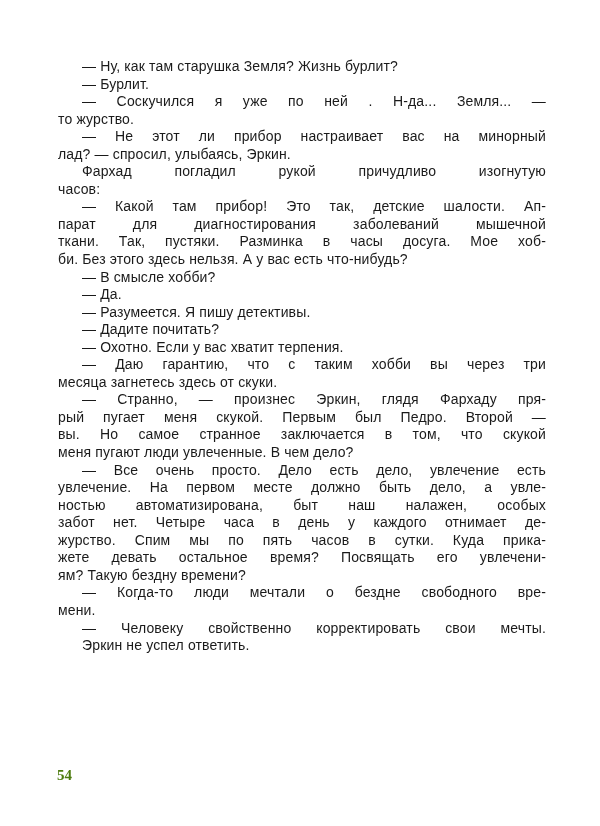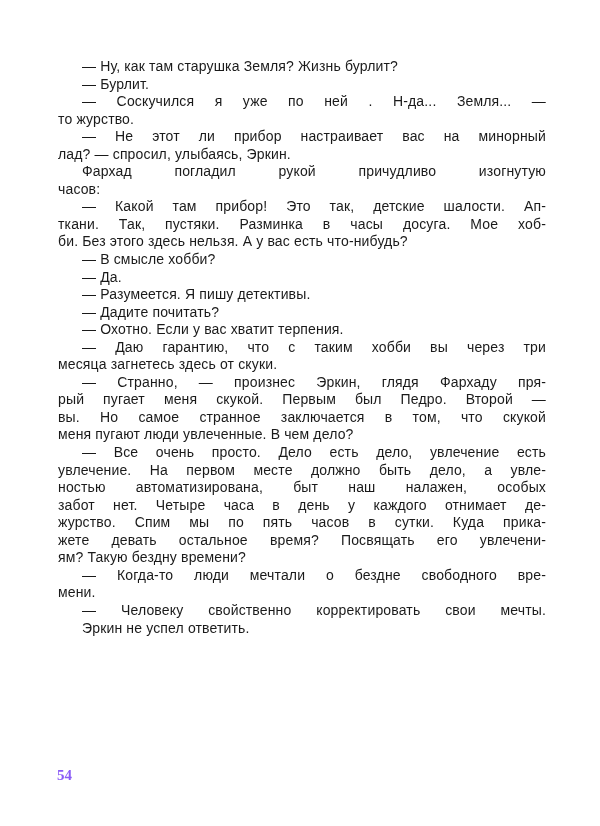--- a/index.html
+++ b/index.html
@@ -20,37 +20,38 @@
     white-space: nowrap;
     text-align: justify;
     text-align-last: justify;
     display: block;
   }
   .line.indent { padding-left: 24px; }
   .line.last { text-align-last: left; }
   .page-number {
     position: absolute; left: 57px; top: 767px;
     font-family: "Liberation Serif", "DejaVu Serif", serif;
-    font-size: 15px; font-weight: bold; color: #8b5cf6;
+    font-size: 15px; font-weight: bold; color: #4d7c0f;
   }
 </style>
 </head>
 <body>
 
 <div class="page">
   <div class="text-block" id="text-block">
       <span class="line indent last">— Ну, как там старушка Земля? Жизнь бурлит?</span>
       <span class="line indent last">— Бурлит.</span>
       <span class="line indent">— Соскучился я уже по ней . Н-да... Земля... —</span>
       <span class="line last">то журство.</span>
       <span class="line indent">— Не этот ли прибор настраивает вас на минорный</span>
       <span class="line last">лад? — спросил, улыбаясь, Эркин.</span>
       <span class="line indent">Фархад погладил рукой причудливо изогнутую</span>
       <span class="line last">часов:</span>
       <span class="line indent">— Какой там прибор! Это так, детские шалости. Ап-</span>
+      <span class="line">парат для диагностирования заболеваний мышечной</span>
       <span class="line">ткани. Так, пустяки. Разминка в часы досуга. Мое хоб-</span>
       <span class="line last">би. Без этого здесь нельзя. А у вас есть что-нибудь?</span>
       <span class="line indent last">— В смысле хобби?</span>
       <span class="line indent last">— Да.</span>
       <span class="line indent last">— Разумеется. Я пишу детективы.</span>
       <span class="line indent last">— Дадите почитать?</span>
       <span class="line indent last">— Охотно. Если у вас хватит терпения.</span>
       <span class="line indent">— Даю гарантию, что с таким хобби вы через три</span>
       <span class="line last">месяца загнетесь здесь от скуки.</span>
       <span class="line indent">— Странно, — произнес Эркин, глядя Фархаду пря-</span>

